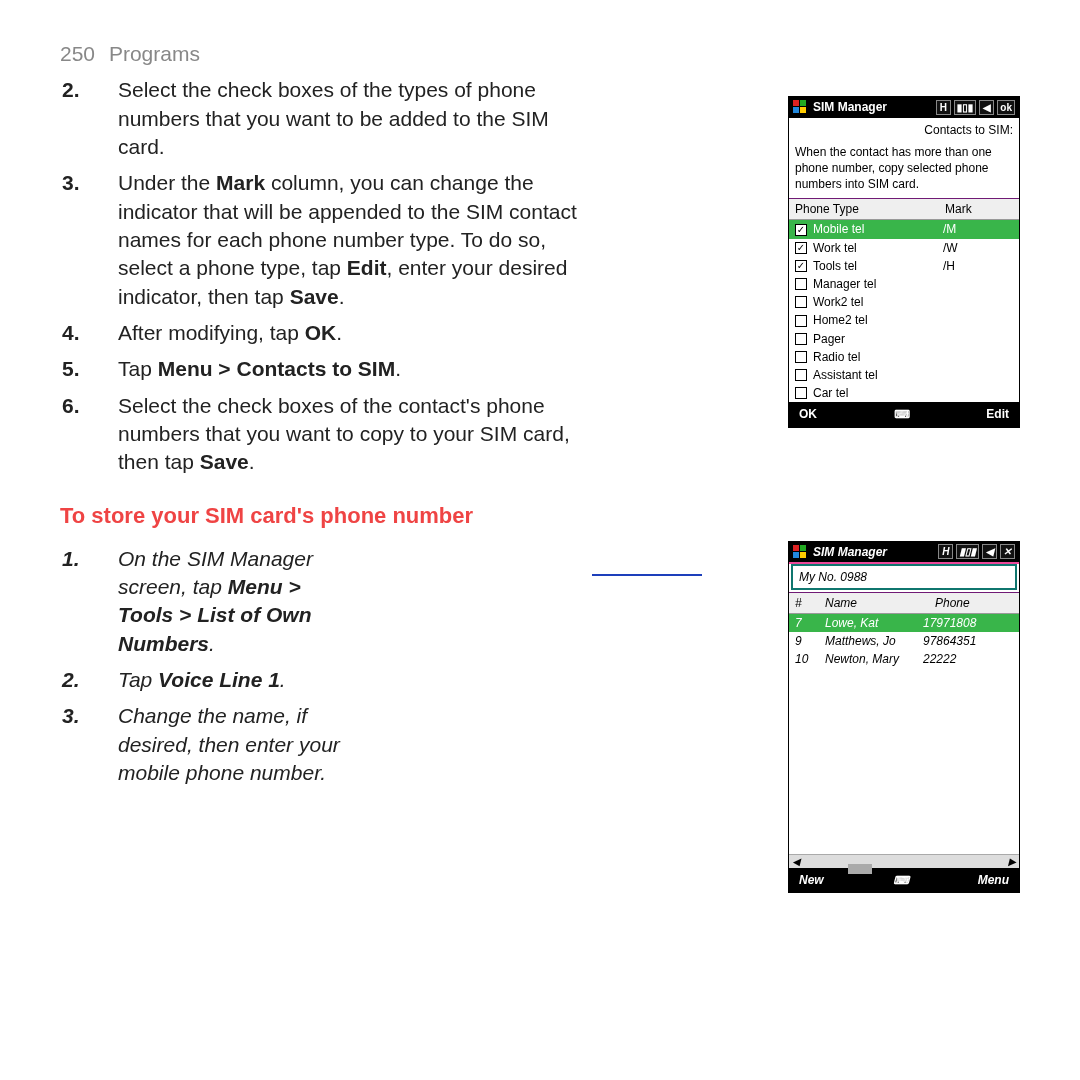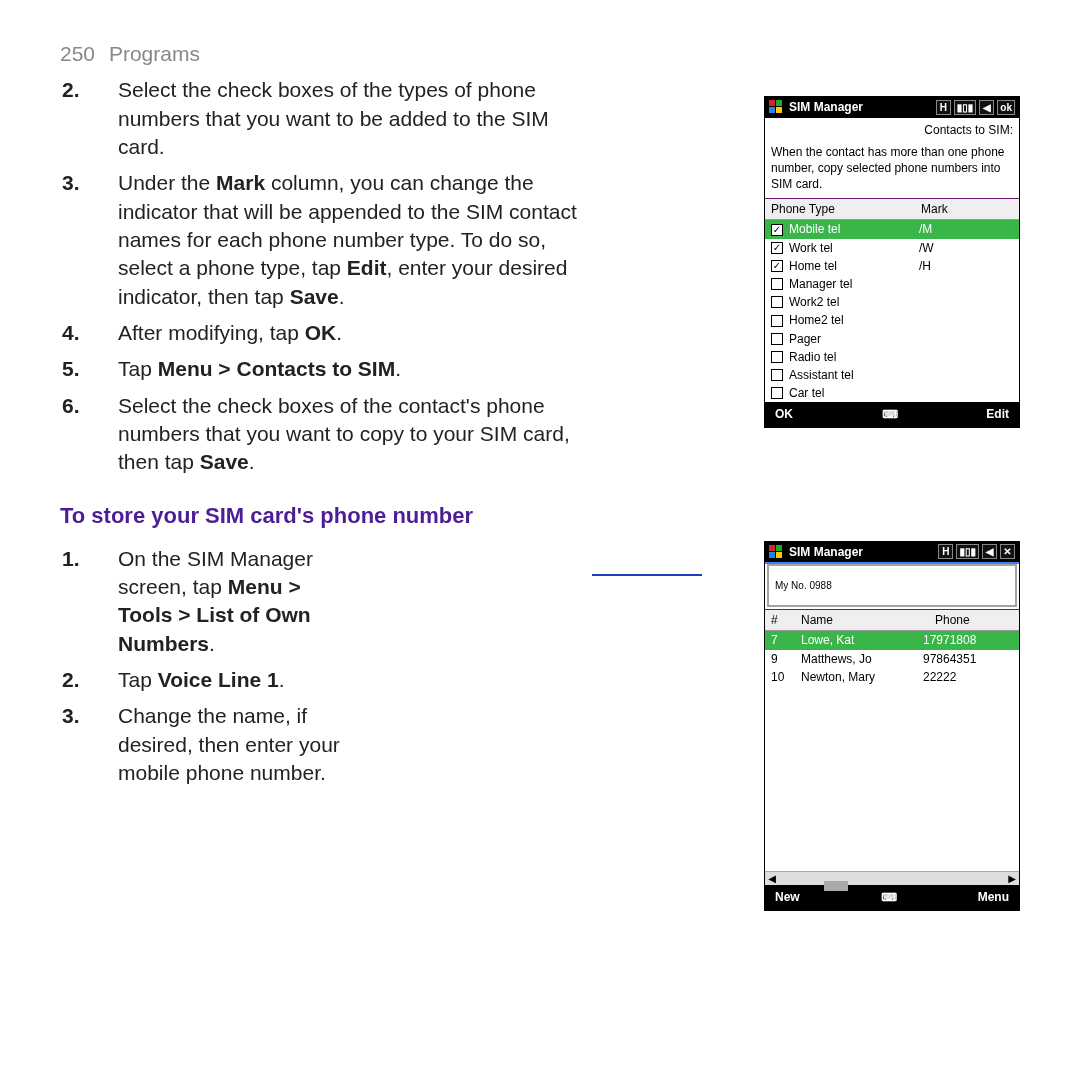--- a/index.html
+++ b/index.html
@@ -12,32 +12,32 @@
     width: 1080px;
     height: 1080px;
     font-size: 21px;
     line-height: 1.35;
   }
   .page-header { color: #888; font-size: 21px; margin: 0 0 8px 0; }
   .page-header .pn { margin-right: 8px; }
   .list-block { margin-left: 30px; }
   .num { font-weight: bold; display: inline-block; width: 28px; }
   .step { margin: 4px 0 8px 0; padding-left: 28px; text-indent: -28px; }
-  .section-h { color: #4c1d95; font-weight: bold; margin: 24px 0 10px 0; font-size: 22px; }
+  .section-h { color: #ef4444; font-weight: bold; margin: 24px 0 10px 0; font-size: 22px; }
   b { font-weight: bold; }
 
   .topwrap { position: relative; min-height: 380px; }
   .topwrap .textcol { width: 540px; }
 
   
   .phone {
     position: absolute;
-    width: 256px;
+    width: 232px;
     border: 1px solid #000;
-    background: #3b82f6;
+    background: #ec4899;
     font-family: Tahoma, Arial, sans-serif;
     font-size: 12px;
   }
   .titlebar {
     background: #000;
     color: #fff;
     display: flex;
     align-items: center;
     padding: 2px 4px;
     font-weight: bold;
@@ -63,32 +63,32 @@
   .p-body { background: #fff; color: #000; }
   .thead { display: flex; border-top: 1px solid #701a75; border-bottom: 1px solid #999; background: #efefef; }
   .thead > div { padding: 2px 6px; }
   .row { display: flex; align-items: center; padding: 1px 6px; }
   .row.sel { background: #39b54a; color: #fff; }
   .chk { width: 12px; height: 12px; border: 1px solid #000; margin-right: 6px; display: inline-flex; align-items: center; justify-content: center; font-size: 10px; background: #fff; color: #000; }
   .menubar { background: #000; color: #fff; display: flex; align-items: center; justify-content: space-between; padding: 4px 10px; font-weight: bold; font-size: 12px; }
   .kbico { letter-spacing: -1px; font-size: 11px; }
 
   
-  .lower { display: flex; margin-top: 4px; }
+  .lower { display: flex; margin-top: 4px; font-style: italic; }
   .sub-left { width: 300px; }
   .sub-mid { width: 230px; font-size: 21px; line-height: 1.35; padding: 0 6px; position: relative; }
   .conn-line {
     position: absolute; top: 33px; right: -112px; width: 110px; height: 0;
     border-top: 2px solid #1d3fbb;
   }
 
   .phone2 { position: relative; }
   .mynum-box {
-    border: 2px solid #a3a3a3; margin: 2px; padding: 13px 6px;
-    font-size: 10px; color: #000;
+    border: 2px solid #0f766e; margin: 2px; padding: 3px 6px;
+    font-size: 12px; color: #000;
   }
   .scrollbar-bottom {
     display: flex; align-items: center; background: #ddd; height: 14px;
     border-top: 1px solid #aaa;
   }
   .sb-btn { width: 14px; height: 14px; text-align: center; font-size: 10px; line-height: 14px; }
   .sb-track { flex: 1; position: relative; }
   .sb-thumb { position: absolute; left: 45px; top: 2px; width: 24px; height: 10px; background: #aaa; }
 
   .col-num { width: 30px; }
@@ -150,21 +150,21 @@
             <span style="width: 130px;">Mobile tel</span>
             <span>/M</span>
           </div>
           <div class="row">
             <span class="chk">✓</span>
             <span style="width: 130px;">Work tel</span>
             <span>/W</span>
           </div>
           <div class="row">
             <span class="chk">✓</span>
-            <span style="width: 130px;">Home tel</span>
+            <span style="width: 130px;">Tools tel</span>
             <span>/H</span>
           </div>
           <div class="row">
             <span class="chk"></span>
             <span style="width: 130px;">Manager tel</span>
             <span></span>
           </div>
           <div class="row">
             <span class="chk"></span>
             <span style="width: 130px;">Work2 tel</span>

